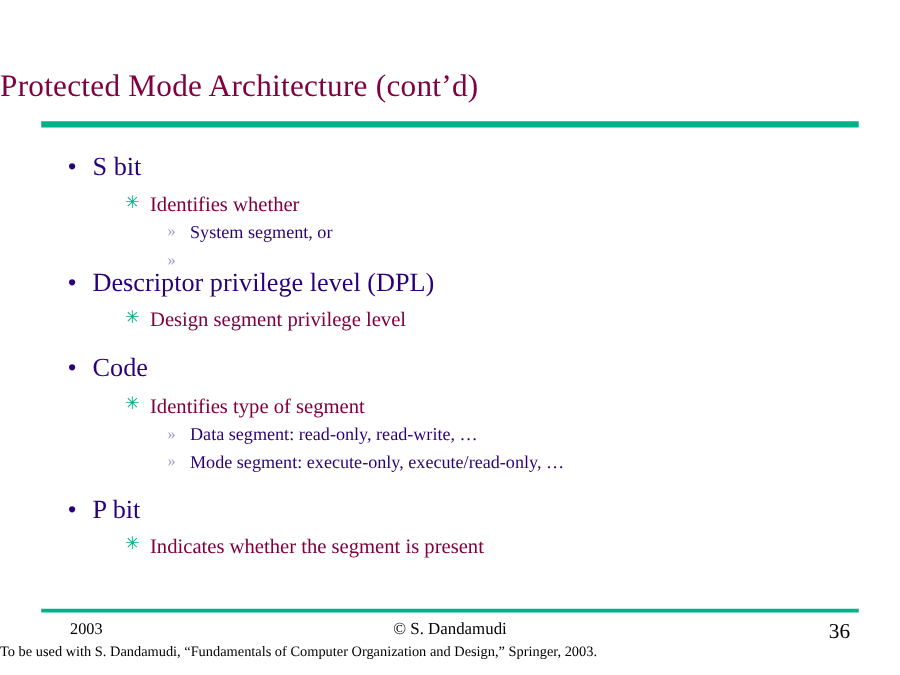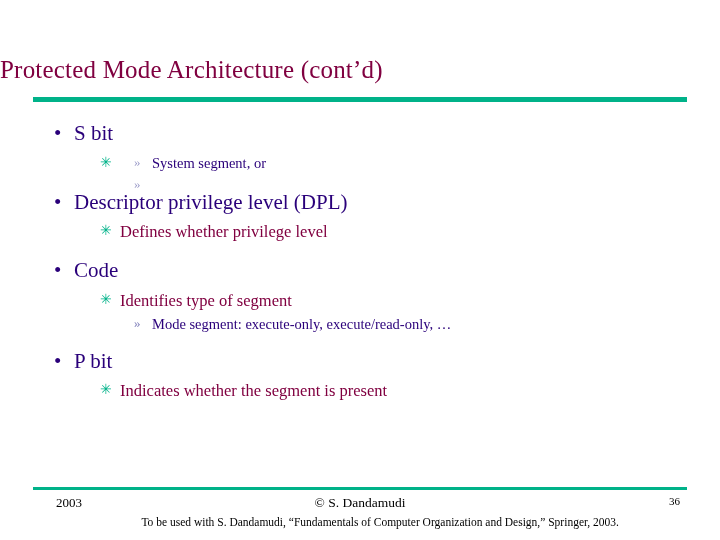--- a/index.html
+++ b/index.html
@@ -114,29 +114,29 @@
     left: 0;
     width: 720px;
     text-align: center;
     font-size: 13.5px;
     color: #000000;
   }
   .footer-page {
     position: absolute;
     top: 495px;
     right: 40px;
-    font-size: 11px;
+    font-size: 17px;
     color: #000000;
   }
   .footer-note {
     position: absolute;
     top: 516px;
     left: 0;
     width: 619px;
-    text-align: right;
+    text-align: left;
     font-size: 11.5px;
     color: #000000;
   }
 </style>
 </head>
 <body>
 
 <div class="slide">
 
   <div class="title">Protected Mode Architecture (cont’d)</div>
@@ -144,53 +144,55 @@
 
   <div class="body">
 
     <div class="lvl1">
       <span class="bullet">•</span>
       <span>S bit</span>
     </div>
 
     <div class="lvl2">
       <span class="bullet">✳</span>
+      <span>Identifies whether</span>
     </div>
 
     <div class="lvl3">
       <span class="bullet">»</span>
       <span>System segment, or</span>
     </div>
 
     <div class="lvl3">
       <span class="bullet">»</span>
     </div>
 
     <div class="lvl1 gap-a">
       <span class="bullet">•</span>
       <span>Descriptor privilege level (DPL)</span>
     </div>
 
     <div class="lvl2">
       <span class="bullet">✳</span>
-      <span>Defines whether privilege level</span>
+      <span>Design segment privilege level</span>
     </div>
 
     <div class="lvl1 gap-b">
       <span class="bullet">•</span>
       <span>Code</span>
     </div>
 
     <div class="lvl2">
       <span class="bullet">✳</span>
       <span>Identifies type of segment</span>
     </div>
 
     <div class="lvl3">
       <span class="bullet">»</span>
+      <span>Data segment: read-only, read-write, …</span>
     </div>
 
     <div class="lvl3">
       <span class="bullet">»</span>
       <span>Mode segment: execute-only, execute/read-only, …</span>
     </div>
 
     <div class="lvl1 gap-c">
       <span class="bullet">•</span>
       <span>P bit</span>

